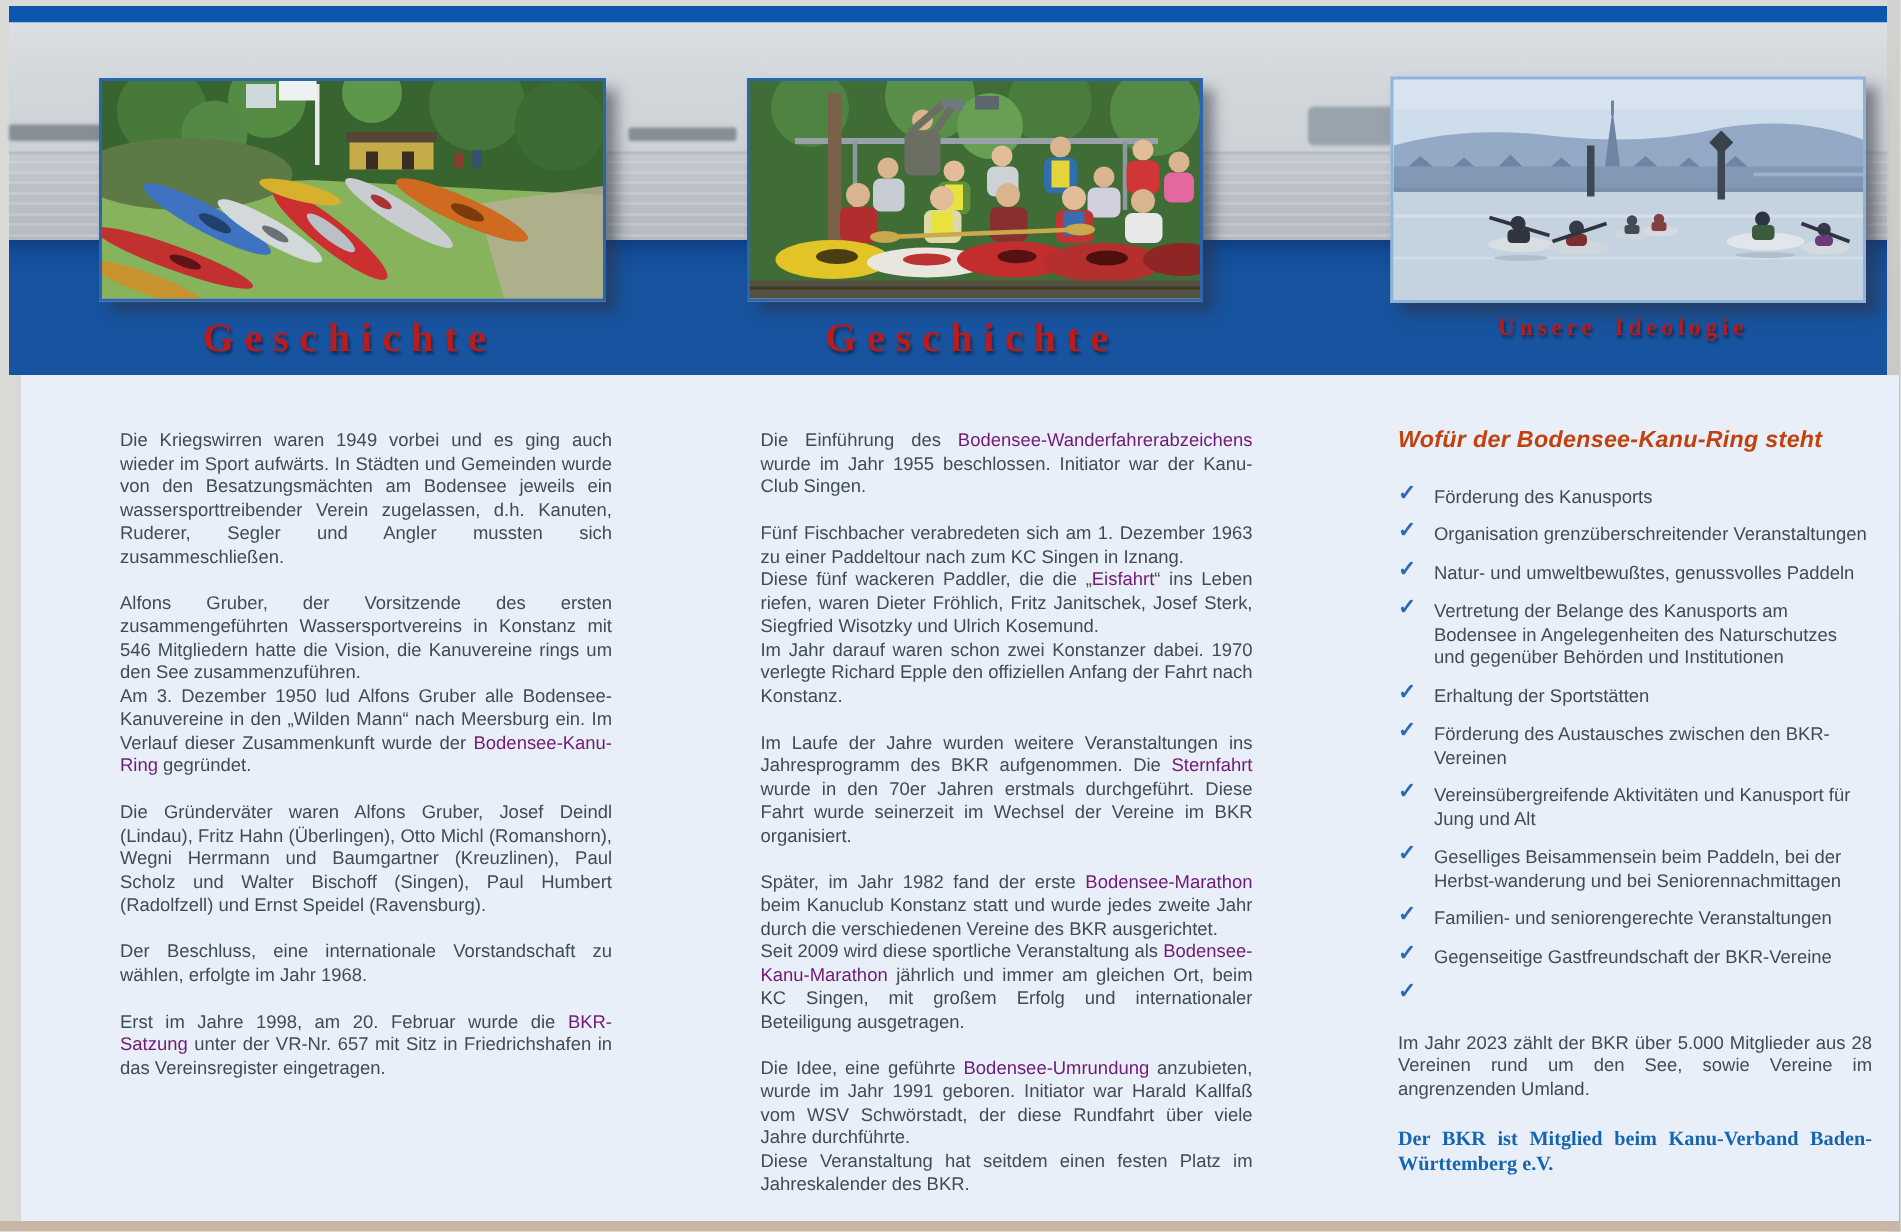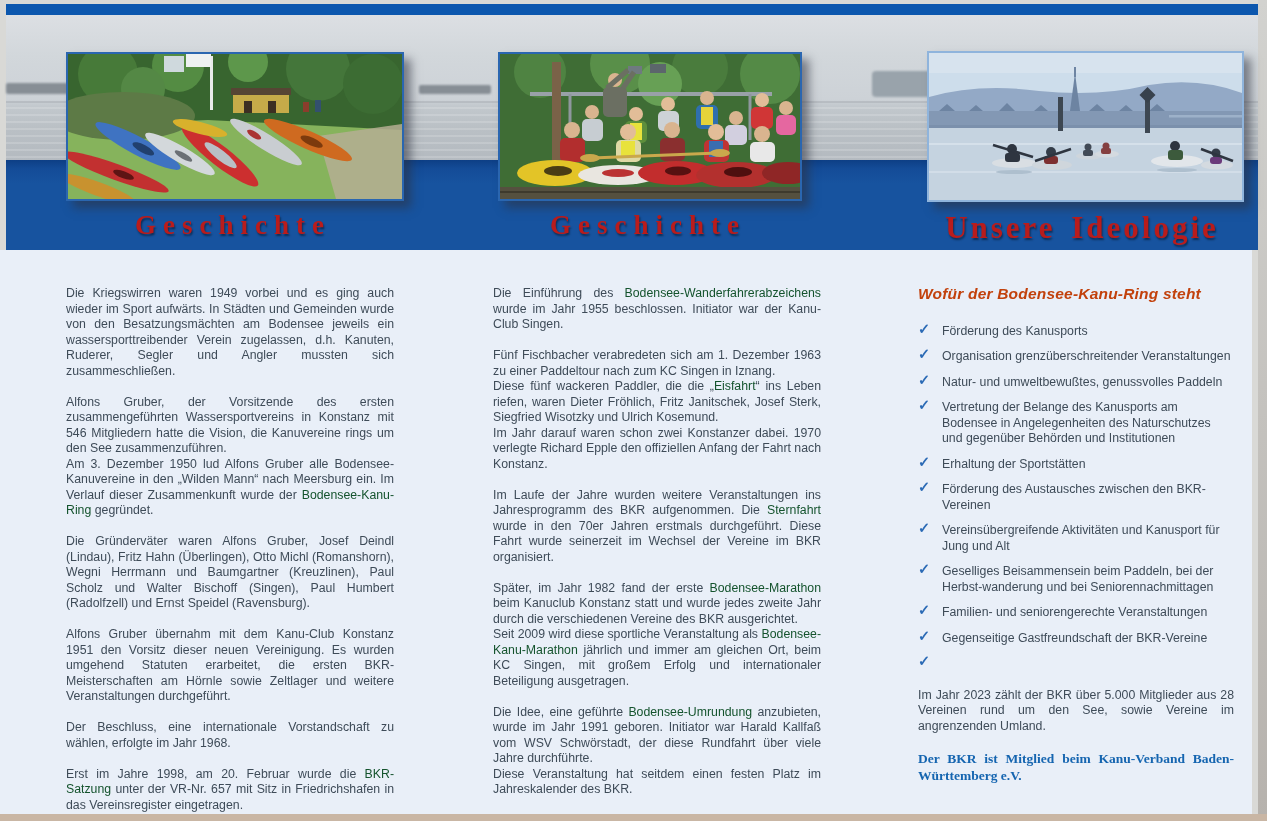--- a/index.html
+++ b/index.html
@@ -20,33 +20,33 @@
   .island.i1{left:0;top:68px;width:62px;height:11px;}
   .island.i2{left:413px;top:70px;width:72px;height:9px;}
   .island.i3{left:866px;top:56px;width:68px;height:26px;background:#99a3ab;border-radius:4px;}
   .titleband{position:absolute;left:6px;top:160px;width:1252px;height:90px;
     background:linear-gradient(180deg,#0d3f85 0%,#144c98 10%,#17539f 26%,#17539f 100%);}
   .panel-title{position:absolute;color:#b91c1c;font-family:"Liberation Serif", serif;
     font-weight:bold;text-align:center;top:210px;font-size:27px;letter-spacing:7px;
     text-shadow:1px 2px 2px rgba(0,0,0,.45);}
   .panel-title.t1{left:66px;width:334px;}
   .panel-title.t2{left:478px;width:340px;}
-  .panel-title.t3{left:912px;width:340px;font-size:31px;letter-spacing:3px;word-spacing:5px;}
+  .panel-title.t3{left:912px;width:340px;font-size:16px;letter-spacing:3px;word-spacing:5px;}
   .photo{position:absolute;border:2px solid #2a66b0;box-shadow:7px 7px 9px rgba(45,50,62,.55);
     background:#ccd8e4;}
   .photo svg{display:block;}
   .photo.p3{border-color:#8fb4dc;}
-  .content{position:absolute;left:0;top:250px;width:1252px;height:564px;background:#e9eff8;}
+  .content{position:absolute;left:14px;top:250px;width:1252px;height:564px;background:#e9eff8;}
   .bottomstrip{position:absolute;left:0;top:814px;width:1267px;height:7px;background:#c9b6a4;}
   .col{position:absolute;top:36px;font-size:12.3px;line-height:15.5px;color:#3e4b58;text-align:justify;}
   .col.c1{left:66px;width:328px;}
   .col.c2{left:493px;width:328px;}
   .col.c3{left:918px;width:316px;text-align:left;}
   .col p{margin:0 0 15.5px 0;white-space:pre-line;}
-  .col .link{color:#14532d;cursor:pointer;}
+  .col .link{color:#701a75;cursor:pointer;}
   .ideology-heading{font-family:Liberation Sans, sans-serif;font-style:italic;font-weight:bold;
     color:#c2410c;font-size:15.5px;margin:0 0 22px 0;letter-spacing:.2px;}
   ul.checks{list-style:none;margin:0 0 16px 0;padding:0;}
   ul.checks li{position:relative;padding-left:24px;margin-bottom:10px;min-height:15.5px;}
   ul.checks .check{position:absolute;left:0;top:-2px;color:#2b6ab5;font-weight:bold;font-size:14.5px;}
   .member-para{text-align:justify;}
   .footer-note{font-family:"Liberation Serif", serif;font-weight:bold;
     color:#1565b0;font-size:13.5px;line-height:17px;text-align:justify;margin-top:14px;}
 </style>
 </head>
@@ -267,21 +267,20 @@
         <ellipse cx="248" cy="117" rx="20" ry="2" fill="#aebfce"></ellipse>
     </svg>
   </div>
 
   <div class="content">
     <div class="col c1">
         <p><span>Die Kriegswirren waren 1949 vorbei und es ging auch wieder im Sport aufwärts. In Städten und Gemeinden wurde von den Besatzungsmächten am Bodensee jeweils ein wassersporttreibender Verein zugelassen, d.h. Kanuten, Ruderer, Segler und Angler mussten sich zusammeschließen.</span></p>
         <p><span>Alfons Gruber, der Vorsitzende des ersten zusammengeführten Wassersportvereins in Konstanz mit 546 Mitgliedern hatte die Vision, die Kanuvereine rings um den See zusammenzuführen.
 Am 3. Dezember 1950 lud Alfons Gruber alle Bodensee-Kanuvereine in den „Wilden Mann“ nach Meersburg ein. Im Verlauf dieser Zusammenkunft wurde der </span><span class="link">Bodensee-Kanu-Ring</span><span> gegründet.</span></p>
         <p><span>Die Gründerväter waren Alfons Gruber, Josef Deindl (Lindau), Fritz Hahn (Überlingen), Otto Michl (Romanshorn), Wegni Herrmann und Baumgartner (Kreuzlinen), Paul Scholz und Walter Bischoff (Singen), Paul Humbert (Radolfzell) und Ernst Speidel (Ravensburg).</span></p>
-        <p><span>Alfons Gruber übernahm mit dem Kanu-Club Konstanz 1951 den Vorsitz dieser neuen Vereinigung. Es wurden umgehend Statuten erarbeitet, die ersten BKR-Meisterschaften am Hörnle sowie Zeltlager und weitere Veranstaltungen durchgeführt.</span></p>
         <p><span>Der Beschluss, eine internationale Vorstandschaft zu wählen, erfolgte im Jahr 1968.</span></p>
         <p><span>Erst im Jahre 1998, am 20. Februar wurde die </span><span class="link">BKR-Satzung</span><span> unter der VR-Nr. 657 mit Sitz in Friedrichshafen in das Vereinsregister eingetragen.</span></p>
       </div>
     <div class="col c2">
         <p><span>Die Einführung des </span><span class="link">Bodensee-Wanderfahrerabzeichens</span><span> wurde im Jahr 1955 beschlossen. Initiator war der Kanu-Club Singen.</span></p>
         <p><span>Fünf Fischbacher verabredeten sich am 1. Dezember 1963 zu einer Paddeltour nach zum KC Singen in Iznang.
 Diese fünf wackeren Paddler, die die „</span><span class="link">Eisfahrt</span><span>“ ins Leben riefen, waren Dieter Fröhlich, Fritz Janitschek, Josef Sterk, Siegfried Wisotzky und Ulrich Kosemund.
 Im Jahr darauf waren schon zwei Konstanzer dabei. 1970 verlegte Richard Epple den offiziellen Anfang der Fahrt nach Konstanz.</span></p>
         <p><span>Im Laufe der Jahre wurden weitere Veranstaltungen ins Jahresprogramm des BKR aufgenommen. Die </span><span class="link">Sternfahrt</span><span> wurde in den 70er Jahren erstmals durchgeführt. Diese Fahrt wurde seinerzeit im Wechsel der Vereine im BKR organisiert.</span></p>
         <p><span>Später, im Jahr 1982 fand der erste </span><span class="link">Bodensee-Marathon</span><span> beim Kanuclub Konstanz statt und wurde jedes zweite Jahr durch die verschiedenen Vereine des BKR ausgerichtet.

